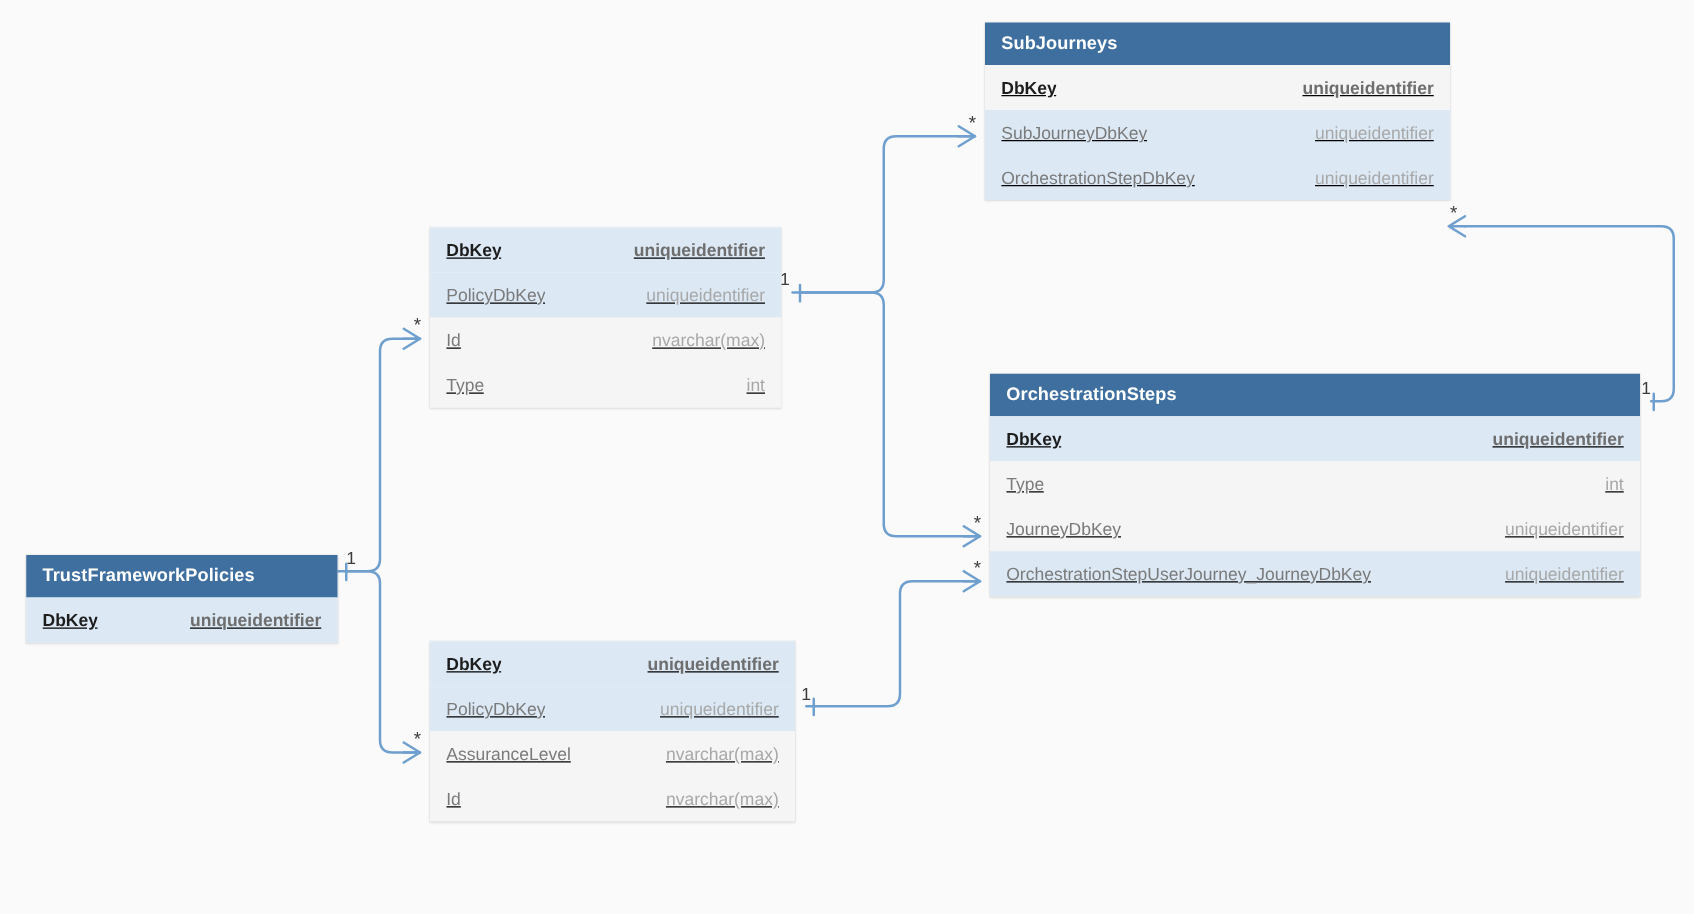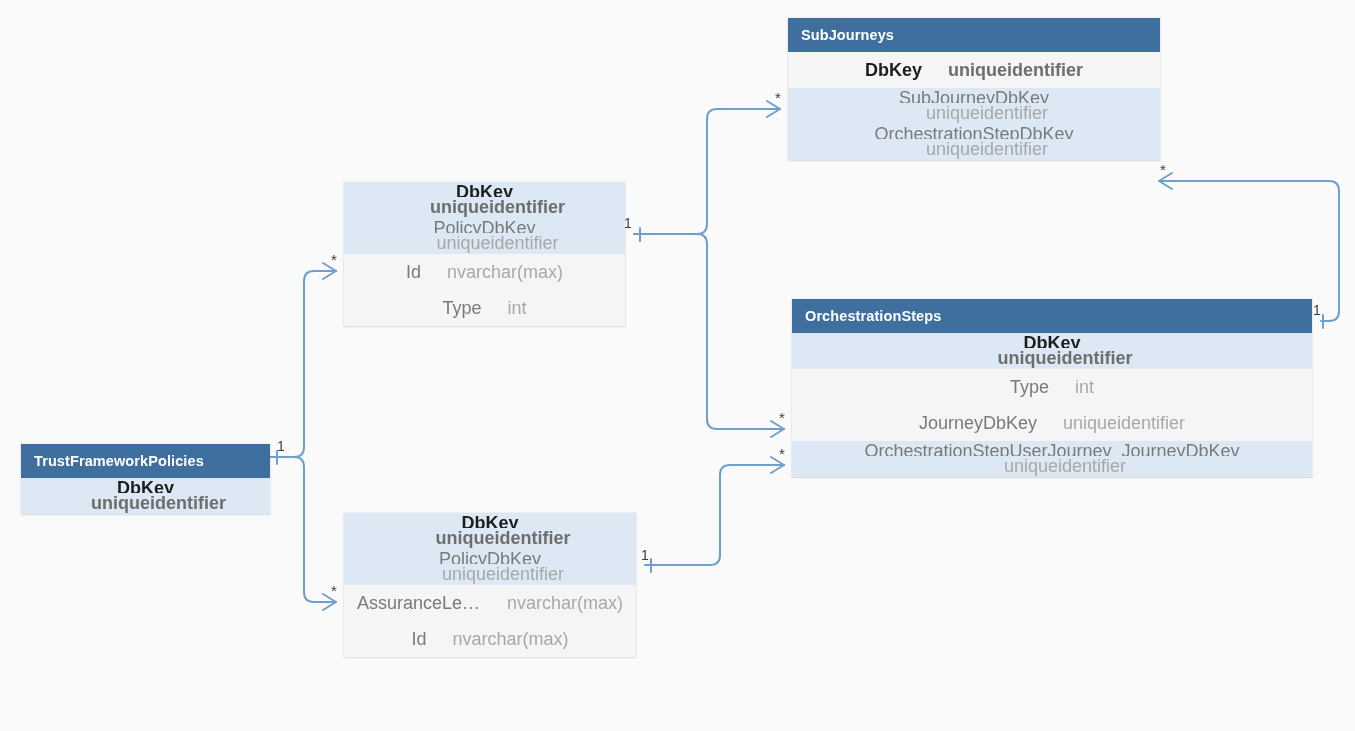--- a/index.html
+++ b/index.html
@@ -78,29 +78,29 @@
     line-height: 34px;
     padding: 0 0 0 13px;
     box-sizing: border-box;
     white-space: nowrap;
     letter-spacing: 0.1px;
   }
   .attr-row {
     height: 36px;
     display: flex;
     align-items: center;
-    justify-content: center;
+    justify-content: space-between;
     padding: 0 13px;
     box-sizing: border-box;
-    font-size: 18px;
+    font-size: 14px;
     white-space: nowrap;
+    text-decoration: underline;
   }
   .attr-row.alt {
     background: #dce9f5;
-    flex-direction: column;
   }
   .attr-row.plain {
     background: #f5f5f5;
   }
   .attr-name {
     color: #7a7a7a;
     overflow: hidden;
     text-overflow: ellipsis;
   }
   .attr-type {

